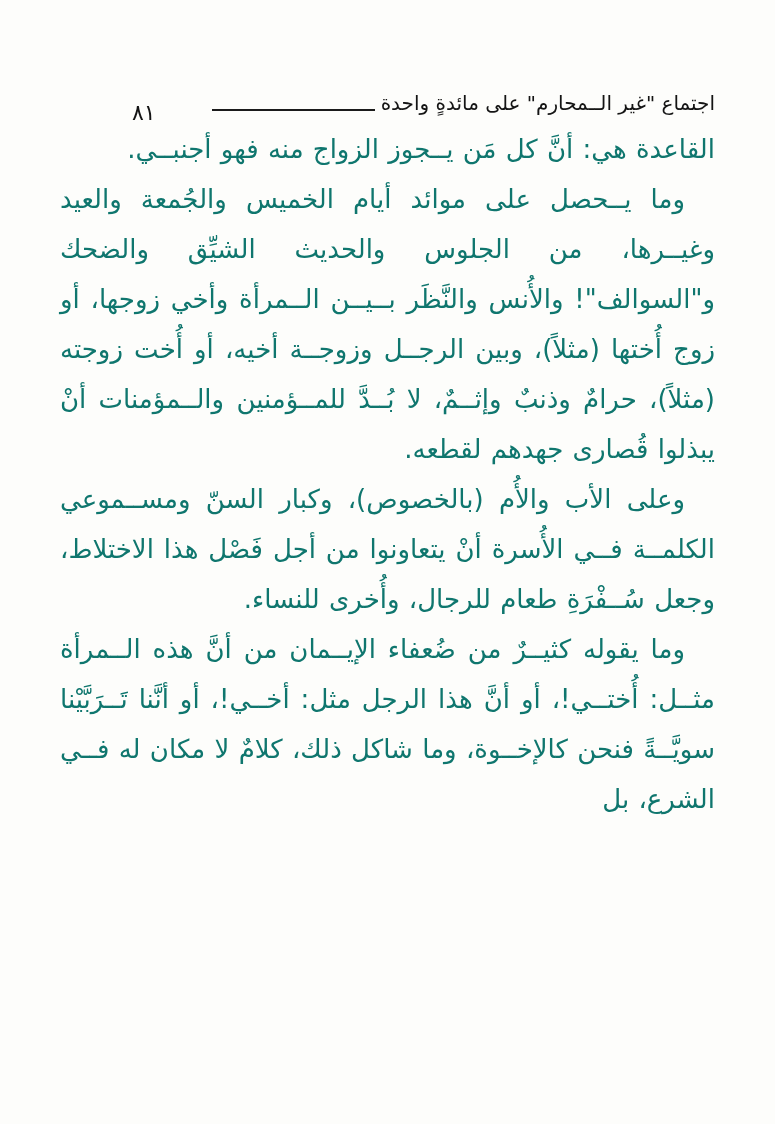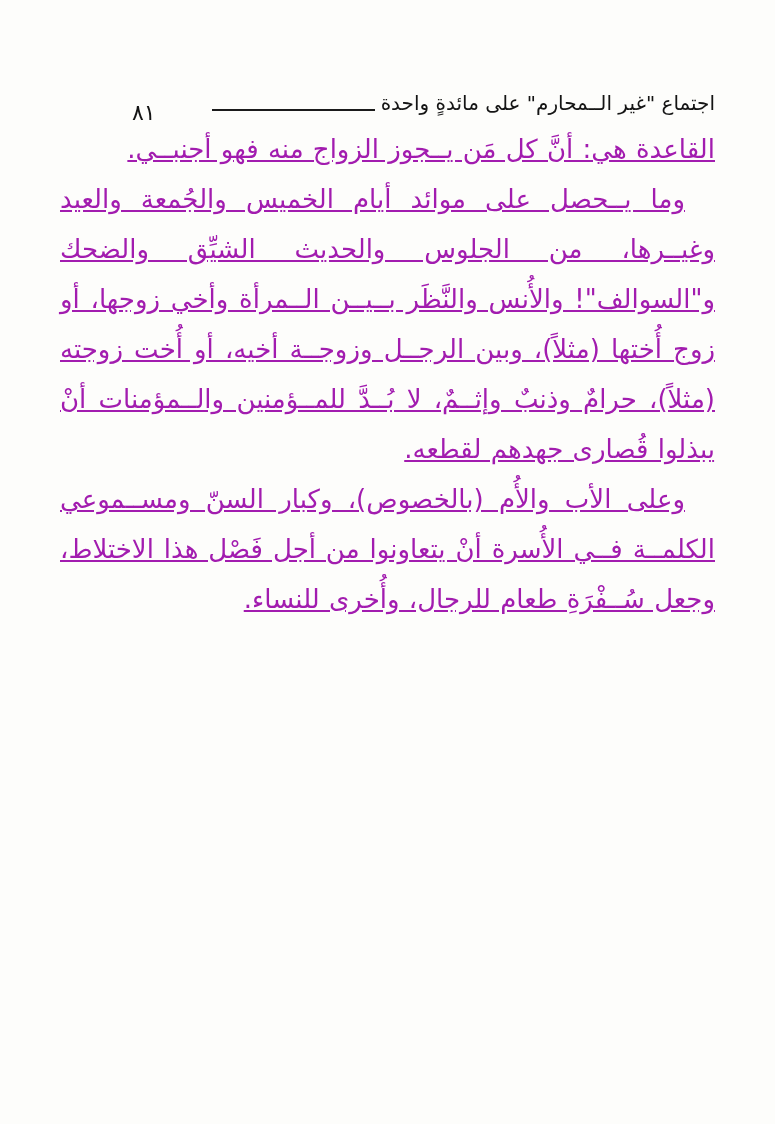--- a/index.html
+++ b/index.html
@@ -57,38 +57,38 @@
     position: absolute;
     top: 124px;
     right: 60px;
     left: 60px;
   }
   .para {
     margin: 0;
     font-size: 26px;
     line-height: 50px;
     text-align: justify;
-    color: #a21caf;
+    color: #0f766e;
     word-spacing: 1px;
-    text-decoration: underline;
   }
   .para.indent {
     text-indent: 30px;
   }
 </style>
 </head>
 <body>
 
 <div class="page">
 
   <header class="running-header">
     <span class="header-title">اجتماع "غير الــمحارم" على مائدةٍ واحدة</span>
     <span class="header-rule"></span>
     <span class="page-number">٨١</span>
   </header>
 
   <main class="body-text">
     <p class="para">القاعدة هي: أنَّ كل مَن يــجوز الزواج منه فهو أجنبــي.</p>
     <p class="para indent">وما يــحصل على موائد أيام الخميس والجُمعة والعيد وغيــرها، من الجلوس والحديث الشيِّق والضحك و"السوالف"! والأُنس والنَّظَر بــيــن الــمرأة وأخي زوجها، أو زوج أُختها (مثلاً)، وبين الرجــل وزوجــة أخيه، أو أُخت زوجته (مثلاً)، حرامٌ وذنبٌ وإثــمٌ، لا بُــدَّ للمــؤمنين والــمؤمنات أنْ يبذلوا قُصارى جهدهم لقطعه.</p>
     <p class="para indent">وعلى الأب والأُم (بالخصوص)، وكبار السنّ ومســموعي الكلمــة فــي الأُسرة أنْ يتعاونوا من أجل فَصْل هذا الاختلاط، وجعل سُــفْرَةِ طعام للرجال، وأُخرى للنساء.</p>
+    <p class="para indent">وما يقوله كثيــرٌ من ضُعفاء الإيــمان من أنَّ هذه الــمرأة مثــل: أُختــي!، أو أنَّ هذا الرجل مثل: أخــي!، أو أنَّنا تَــرَبَّيْنا سويَّــةً فنحن كالإخــوة، وما شاكل ذلك، كلامٌ لا مكان له فــي الشرع، بل</p>
   </main>
 
 </div>
 
 </body></html>

